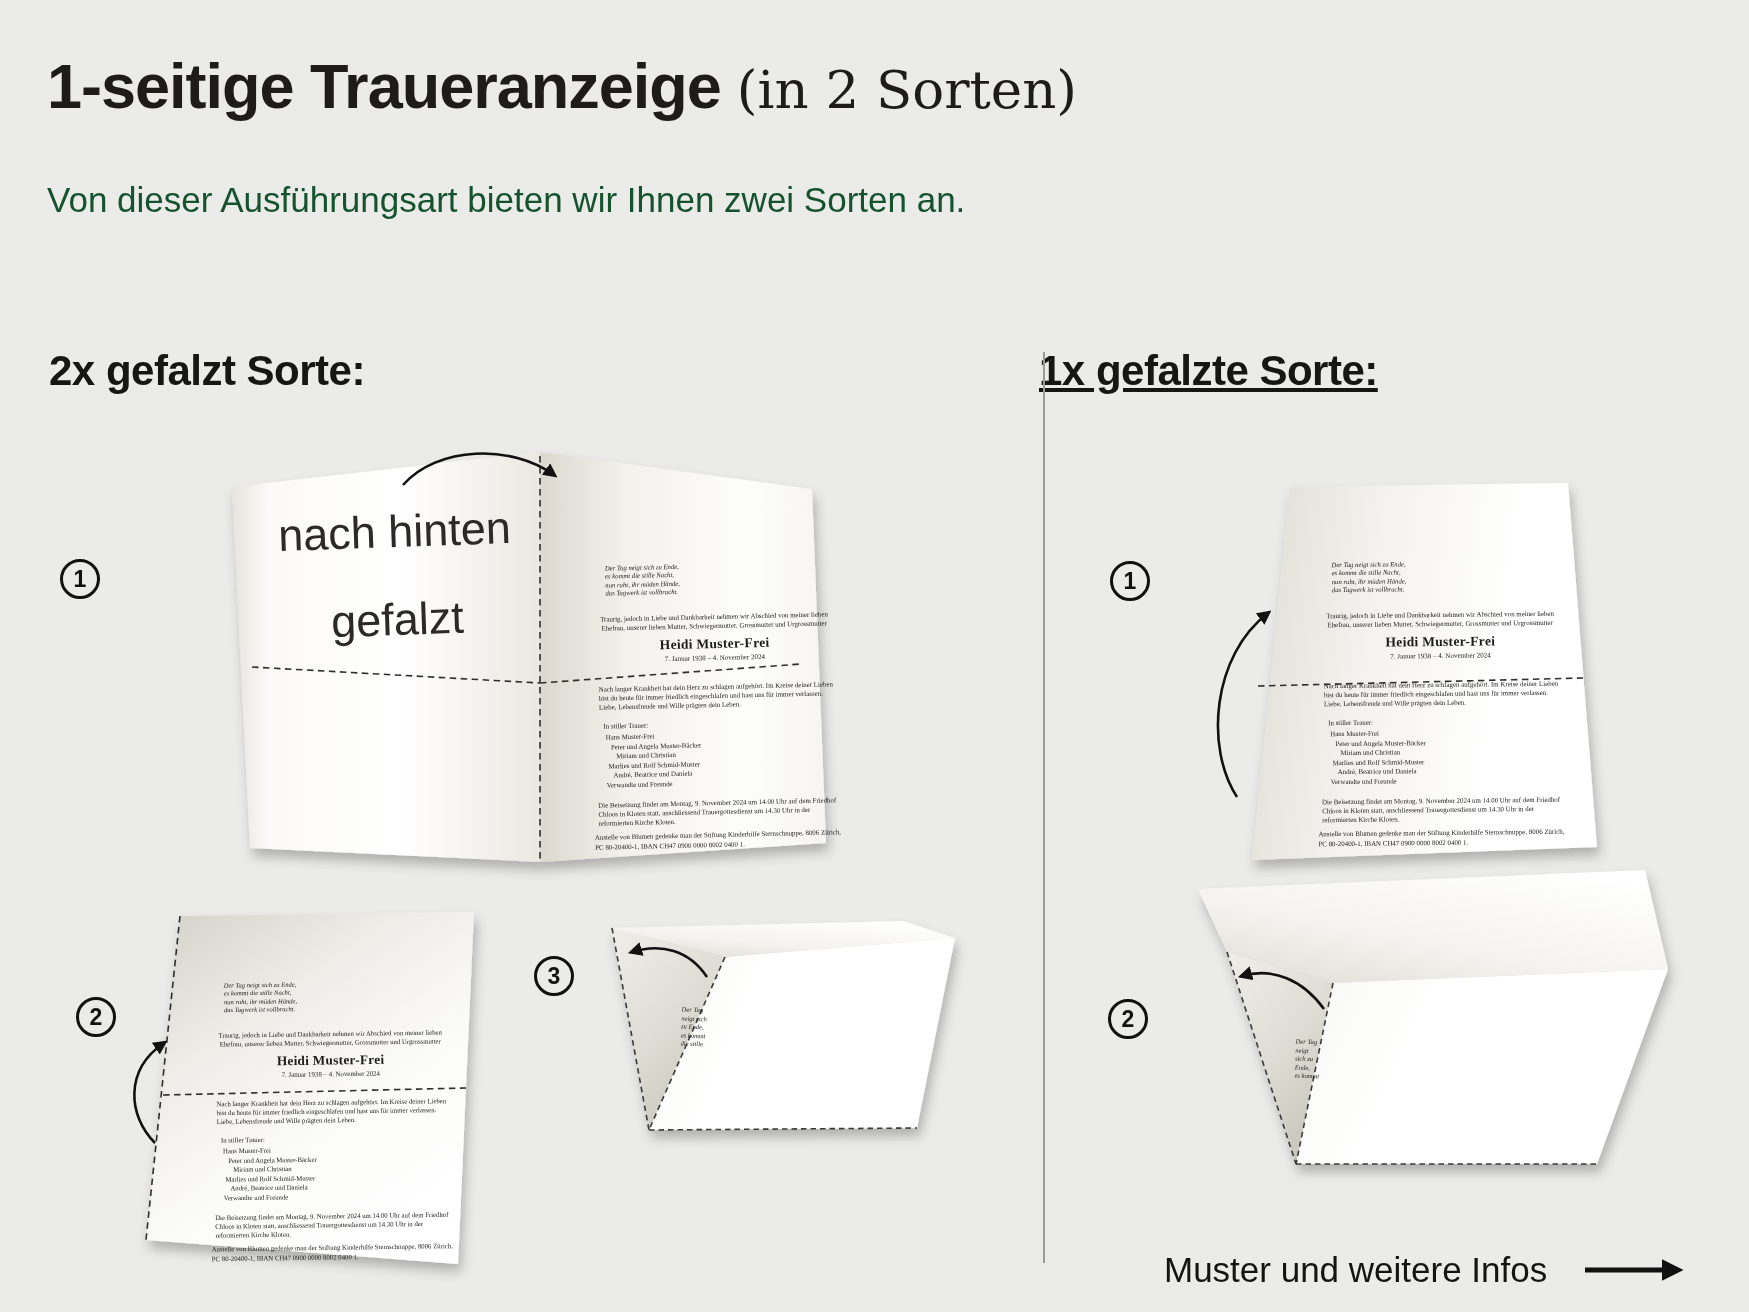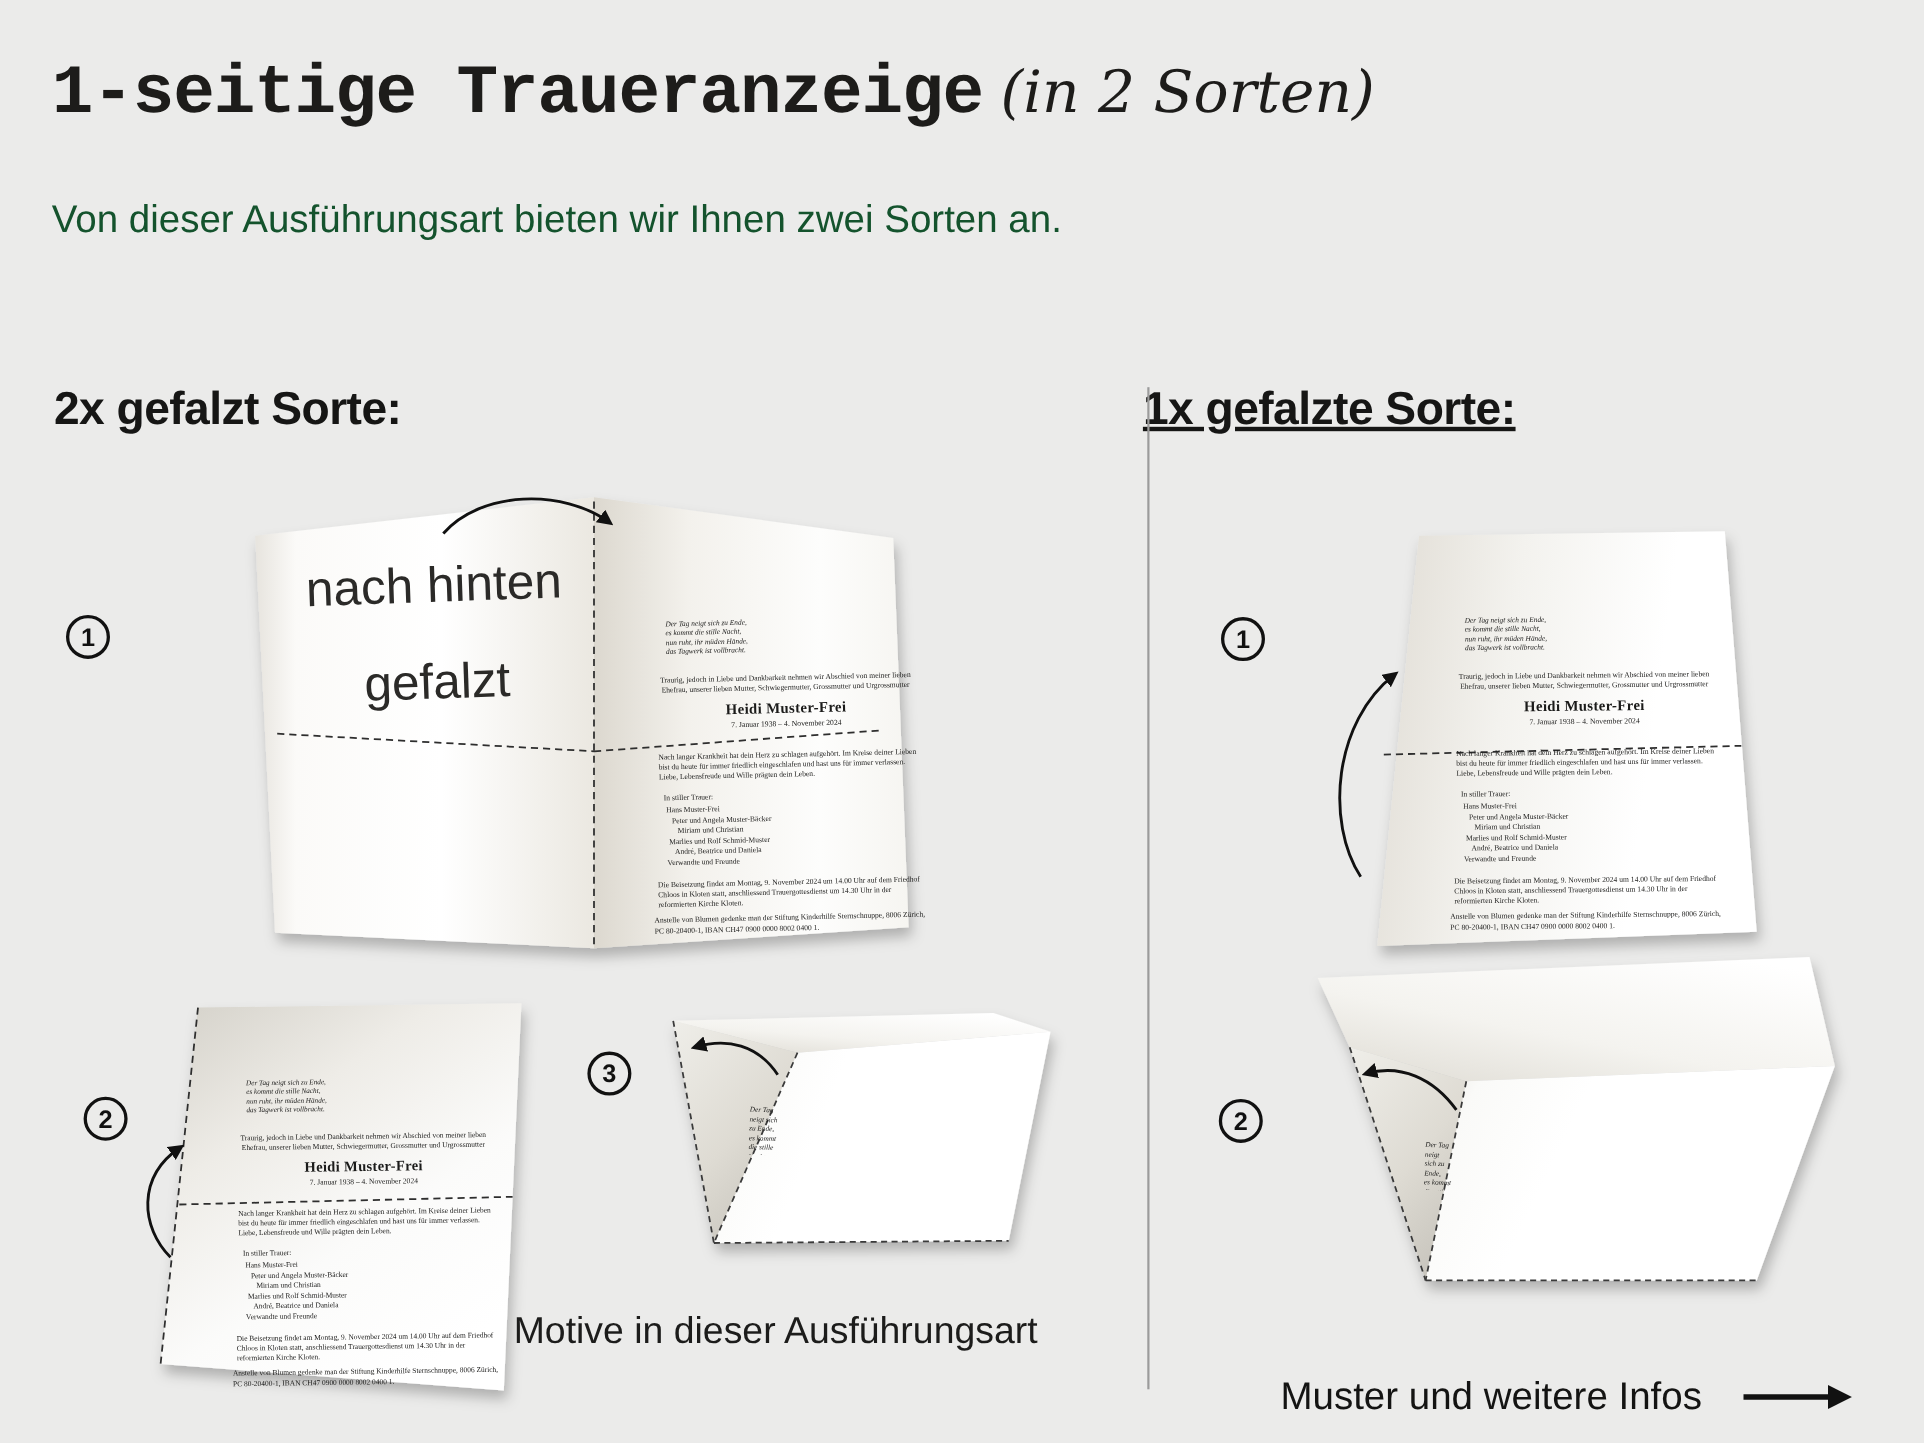--- a/index.html
+++ b/index.html
@@ -2,24 +2,24 @@
 <html><head>
 <meta charset="utf-8">
 <style>
   html,body{margin:0;padding:0;}
   body{width:1749px;height:1312px;overflow:hidden;background:#ebebea;
        font-family:"Liberation Sans",sans-serif;color:#1c1c1b;position:relative;}
   .abs{position:absolute;}
 
   
   #title{left:47px;top:50px;white-space:nowrap;}
-  #title .main{font-family:Liberation Mono, monospace;font-weight:700;font-size:63px;
+  #title .main{font-family:Liberation Sans, sans-serif;font-weight:700;font-size:63px;
                letter-spacing:-1px;color:#1d1c1a;text-align:center;}
   #title .suffix{font-family:"DejaVu Serif",serif;font-weight:400;font-size:53px;
-                 margin-left:16px;color:#1d1c1a;font-style:italic;}
+                 margin-left:16px;color:#1d1c1a;}
   #subtitle{left:47px;top:180px;font-size:35px;color:#14532d;}
 
   .colhead{top:347px;font-size:42px;font-weight:700;letter-spacing:-0.5px;color:#161615;}
   #colhead-left{left:49px;}
   #colhead-right{left:1039px;text-decoration:underline;}
   #divider{left:1043px;top:352px;width:2px;height:911px;background:#9b9b9b;}
 
   
   .badge{width:34px;height:34px;border:3px solid #111;border-radius:50%;
          display:flex;align-items:center;justify-content:center;
@@ -265,21 +265,20 @@
   <div>es kommt die stille Nacht,</div>
 
 </div>
 <div id="frag-right" class="abs frag">
   <div>Der Tag neigt sich zu Ende,</div>
   <div>es kommt die stille Nacht,</div>
 
 </div>
 
 <div id="note" class="abs">
-  <div>Motive in dieser Ausführungsart</div>
 </div>
 
 <div id="footer-link" class="abs">
   <span class="txt">Muster und weitere Infos</span>
   <svg width="122" height="22" viewBox="0 0 122 22">
     <path d="M4,11 H96" stroke="#111" stroke-width="5.2" fill="none" marker-end="url(#ahBig)"></path>
   </svg>
 </div>
 
 </body></html>

